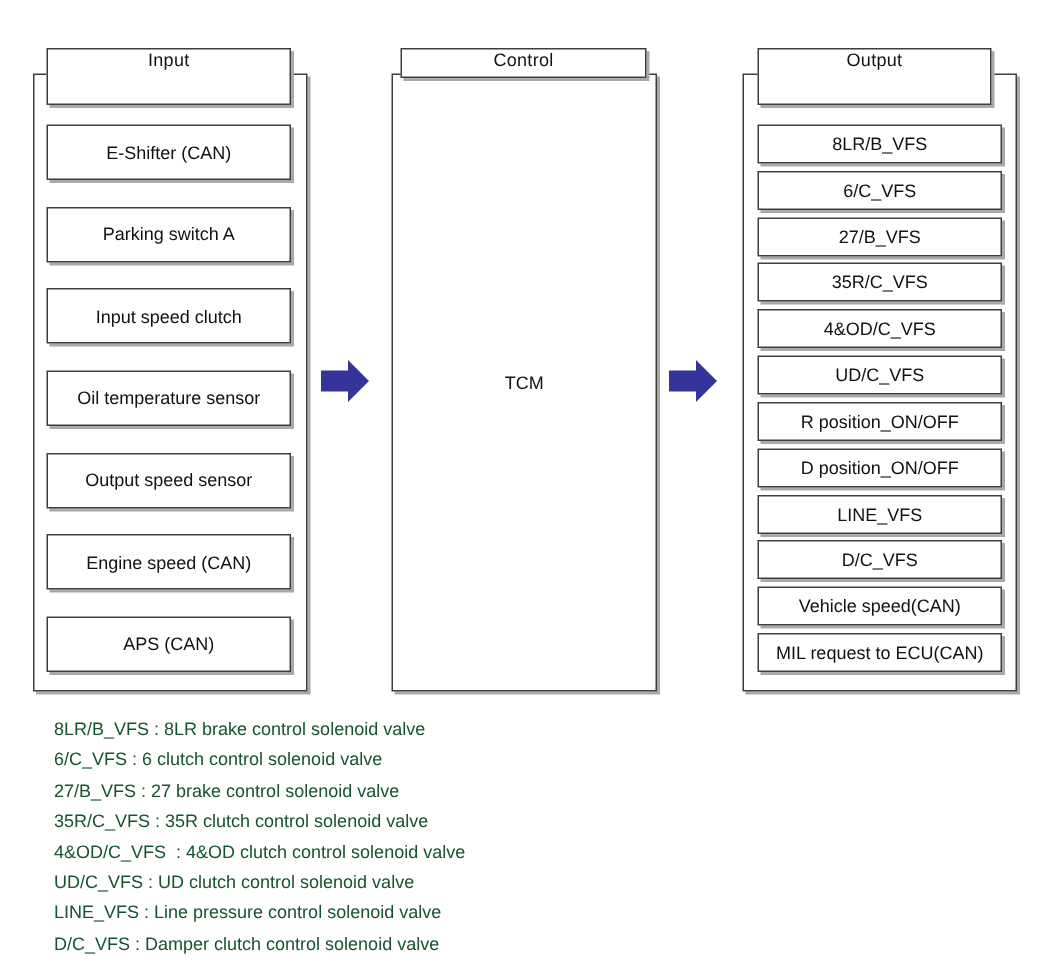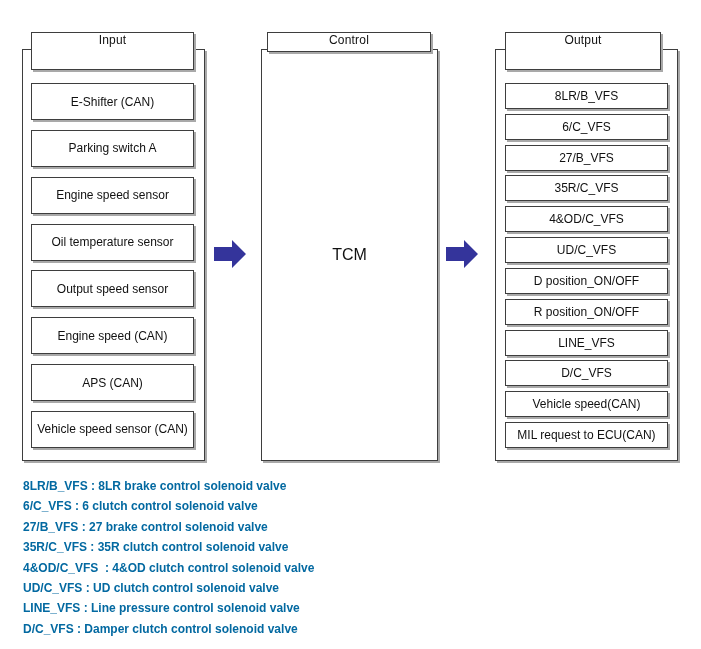--- a/index.html
+++ b/index.html
@@ -66,42 +66,41 @@
   .input-items .item { height: 37px; }
   
   .control-frame  { left: 261px; top: 49px; width: 177px; height: 412px; }
   .control-header { left: 267px; top: 32px; width: 164px; height: 20px; }
   .tcm-label {
     position: absolute;
     inset: 0;
     display: flex;
     align-items: center;
     justify-content: center;
-    font-size: 16px;
+    font-size: 12px;
   }
   
   .output-frame  { left: 495px; top: 49px; width: 183px; height: 412px; }
   .output-header { left: 505px; top: 32px; width: 156px; height: 38px; }
   .output-items  { left: 505px; top: 83px; width: 163px; height: 365px; }
   .output-items .item { height: 26px; }
   
   .arrow {
     position: absolute;
     z-index: 4;
   }
   .arrow-1 { left: 214px; top: 239px; }
   .arrow-2 { left: 446px; top: 239px; }
   
   .legend {
     position: absolute;
-    left: 23px;
+    left: 36px;
     top: 476px;
     font-size: 12px;
-    color: #0369a1;
-    font-weight: bold;
+    color: #14532d;
   }
   .legend-line {
     height: 20.4px;
     line-height: 20.4px;
     white-space: pre;
   }
 </style>
 </head>
 <body>
 
@@ -116,42 +115,39 @@
       <div class="item">
         <span>E-Shifter (CAN)</span>
       </div>
 
       <div class="item">
         <span>Parking switch A</span>
       </div>
 
 
       <div class="item">
-        <span>Engine speed sensor</span>
+        <span>Input speed clutch</span>
       </div>
 
       <div class="item">
         <span>Oil temperature sensor</span>
       </div>
 
       <div class="item">
         <span>Output speed sensor</span>
       </div>
 
       <div class="item">
         <span>Engine speed (CAN)</span>
       </div>
 
       <div class="item">
         <span>APS (CAN)</span>
       </div>
 
-      <div class="item">
-        <span>Vehicle speed sensor (CAN)</span>
-      </div>
     </div>
 
   <svg class="arrow arrow-1" width="33" height="30" viewBox="0 0 33 30">
     <polygon points="0,8 18,8 18,1 32,15 18,29 18,22 0,22" fill="#34349B"></polygon>
   </svg>
 
   <div class="frame control-frame">
     <div class="tcm-label">TCM</div>
   </div>
   <div class="header control-header">
@@ -187,25 +183,25 @@
       <div class="item">
         <span>4&amp;OD/C_VFS</span>
       </div>
 
       <div class="item">
         <span>UD/C_VFS</span>
       </div>
 
 
       <div class="item">
+        <span>R position_ON/OFF</span>
+      </div>
+
+      <div class="item">
         <span>D position_ON/OFF</span>
-      </div>
-
-      <div class="item">
-        <span>R position_ON/OFF</span>
       </div>
 
       <div class="item">
         <span>LINE_VFS</span>
       </div>
 
       <div class="item">
         <span>D/C_VFS</span>
       </div>
 

